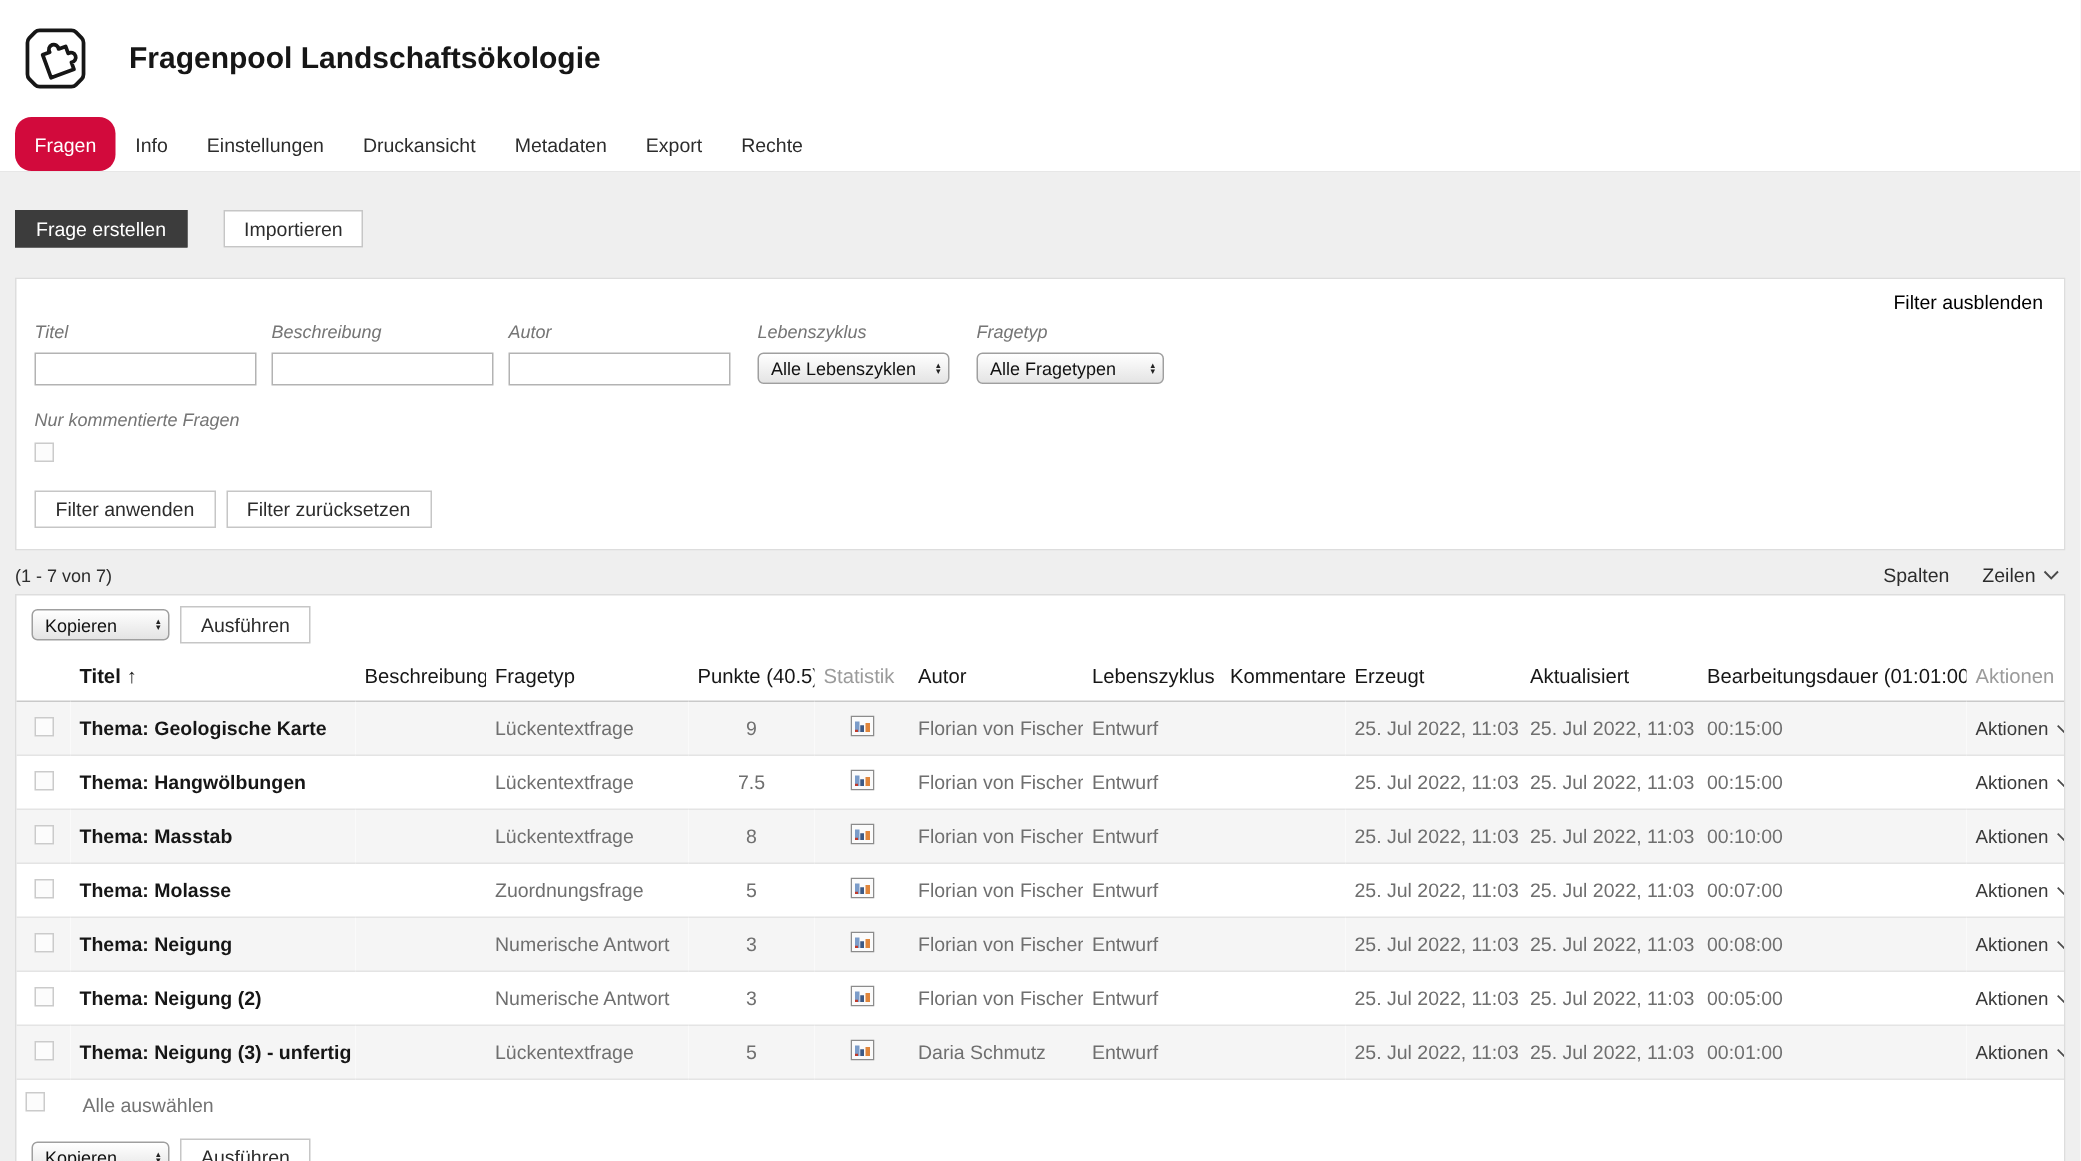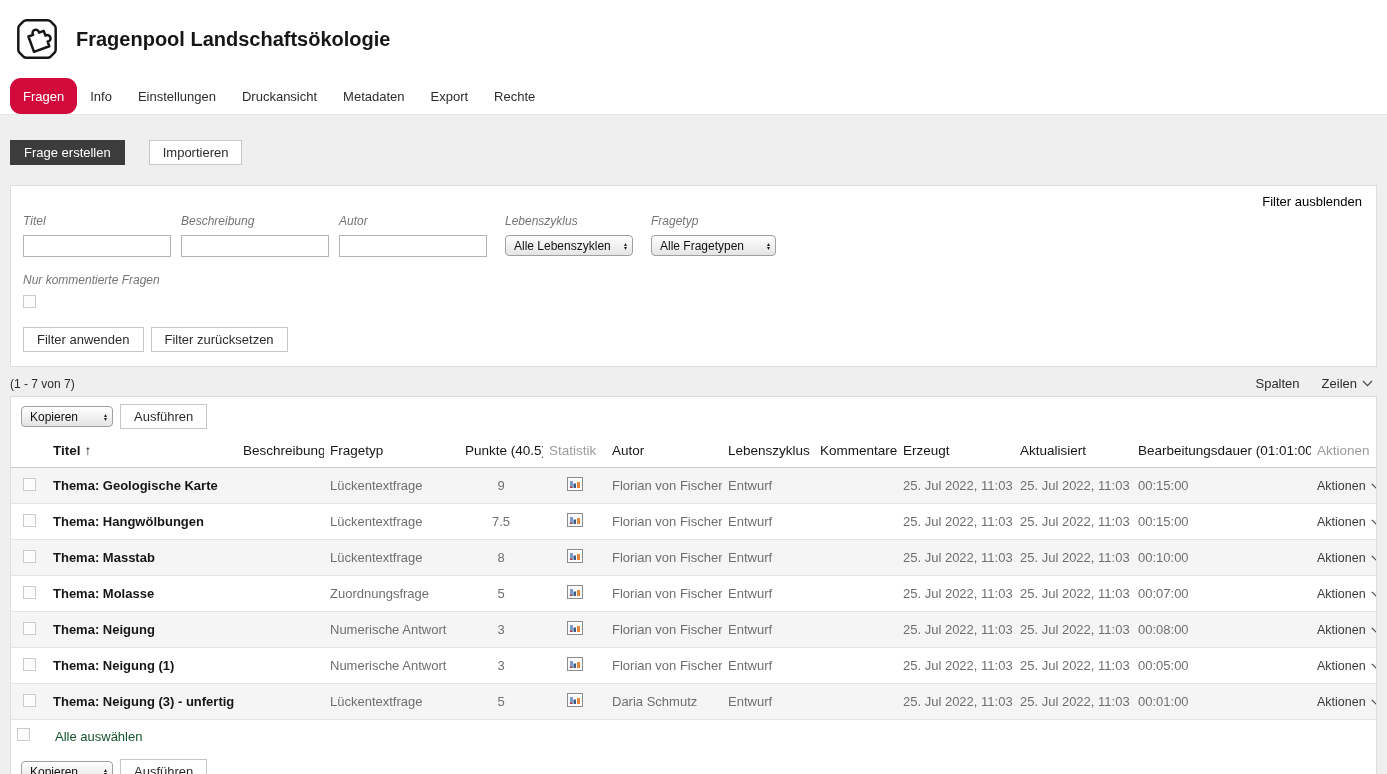--- a/index.html
+++ b/index.html
@@ -13,21 +13,21 @@
   }
   *{box-sizing:border-box;margin:0;padding:0;}
   html,body{width:1387px;height:774px;}
   body{
     background:var(--page-bg);
     font-family:"Liberation Sans","DejaVu Sans",sans-serif;
     font-size:13px;color:var(--text-primary);
     overflow:hidden;
   }
   
-  .app-header{background:#fff;height:78px;display:flex;align-items:center;padding:0 14px;}
+  .app-header{background:#fff;height:78px;display:flex;align-items:center;padding:0 14px;gap:10px;}
   .logo{width:46px;height:46px;margin-right:16px;flex:0 0 auto;}
   .page-title{font-size:20px;font-weight:bold;color:var(--text-primary);}
   
   .tabbar{background:#fff;height:37px;display:flex;align-items:stretch;padding-left:10px;border-bottom:1px solid #e7e7e7;}
   .tab{display:flex;align-items:center;padding:0 13px;color:#2c2c2c;cursor:pointer;font-size:13px;border-radius:11px;}
   .tab.active{background:var(--accent);color:#fff;}
   
   .toolbar{padding:25px 10px 20px 10px;display:flex;gap:24px;}
   .btn{display:inline-flex;align-items:center;justify-content:center;
        background:#fff;border:1px solid #c6c6c6;color:#2c2c2c;
@@ -76,21 +76,21 @@
   th.first,td.first{padding-left:12px;}
   td{padding:9px 6px;font-size:13px;color:var(--text-secondary);white-space:nowrap;overflow:hidden;vertical-align:middle;}
   tr.data-row{border-bottom:1px solid #e4e4e4;height:36px;}
   tr.data-row.striped{background:var(--stripe);}
   .row-title{font-weight:bold;color:var(--text-primary);cursor:pointer;}
   .sort-col{font-weight:bold;}
   .sort-arrow{font-weight:bold;margin-left:4px;}
   .stat-icon{display:inline-block;cursor:pointer;line-height:0;}
   .action-dd{display:inline-flex;align-items:center;gap:5px;color:#3a3a3a;cursor:pointer;font-size:12.5px;}
   td.c-actions{text-align:right;padding-right:14px;}
-  .selectall-row td{padding:8px 6px;color:#14532d;border-bottom:none;}
+  .selectall-row td{padding:8px 6px;color:#737373;border-bottom:none;}
   .selectall-row .lbl{margin-left:2px;}
   .chev{display:inline-block;}
 </style>
 </head>
 <body>
 
 <div class="app-header">
   <svg class="logo" viewBox="0 0 48 48">
     <path d="M15 4.5 L35 4.5 Q37 4.5 38.2 5.7 L42.3 9.8 Q43.5 11 43.5 13 L43.5 35 Q43.5 37 42.3 38.2 L38.2 42.3 Q37 43.5 35 43.5 L13 43.5 Q11 43.5 9.8 42.3 L5.7 38.2 Q4.5 37 4.5 35 L4.5 13 Q4.5 11 5.7 9.8 L9.8 5.7 Q11 4.5 13 4.5 Z" fill="none" stroke="#161616" stroke-width="2.6"></path>
     <g transform="rotate(-20 24 24)">
@@ -377,21 +377,21 @@
       <span class="action-dd">
         <span>Aktionen</span>
         <svg class="chev" width="10" height="6" viewBox="0 0 10 6">
                 <path d="M0.8 0.8 L5 5 L9.2 0.8" fill="none" stroke="#4a4a4a" stroke-width="1.2"></path>
               </svg>
       </span>
     </td>
   </tr>
         <tr class="data-row">
     <td class="first c-check"><span class="checkbox"></span></td>
-    <td><span class="row-title">Thema: Neigung (1)</span></td>
+    <td><span class="row-title">Thema: Neigung (2)</span></td>
     <td></td>
     <td>Numerische Antwort</td>
     <td class="center">3</td>
     <td class="center">
       <span class="stat-icon">
         <svg width="16" height="14" viewBox="0 0 16 14">
           <rect x="0.5" y="0.5" width="15" height="13" fill="#fbfbfb" stroke="#8c8c8c"></rect>
           <rect x="3" y="4" width="3" height="7" fill="#7b9cc9"></rect>
           <rect x="6.5" y="6.5" width="2.5" height="4.5" fill="#3d5a86"></rect>
           <rect x="10" y="5" width="3" height="6" fill="#e0853a"></rect>

